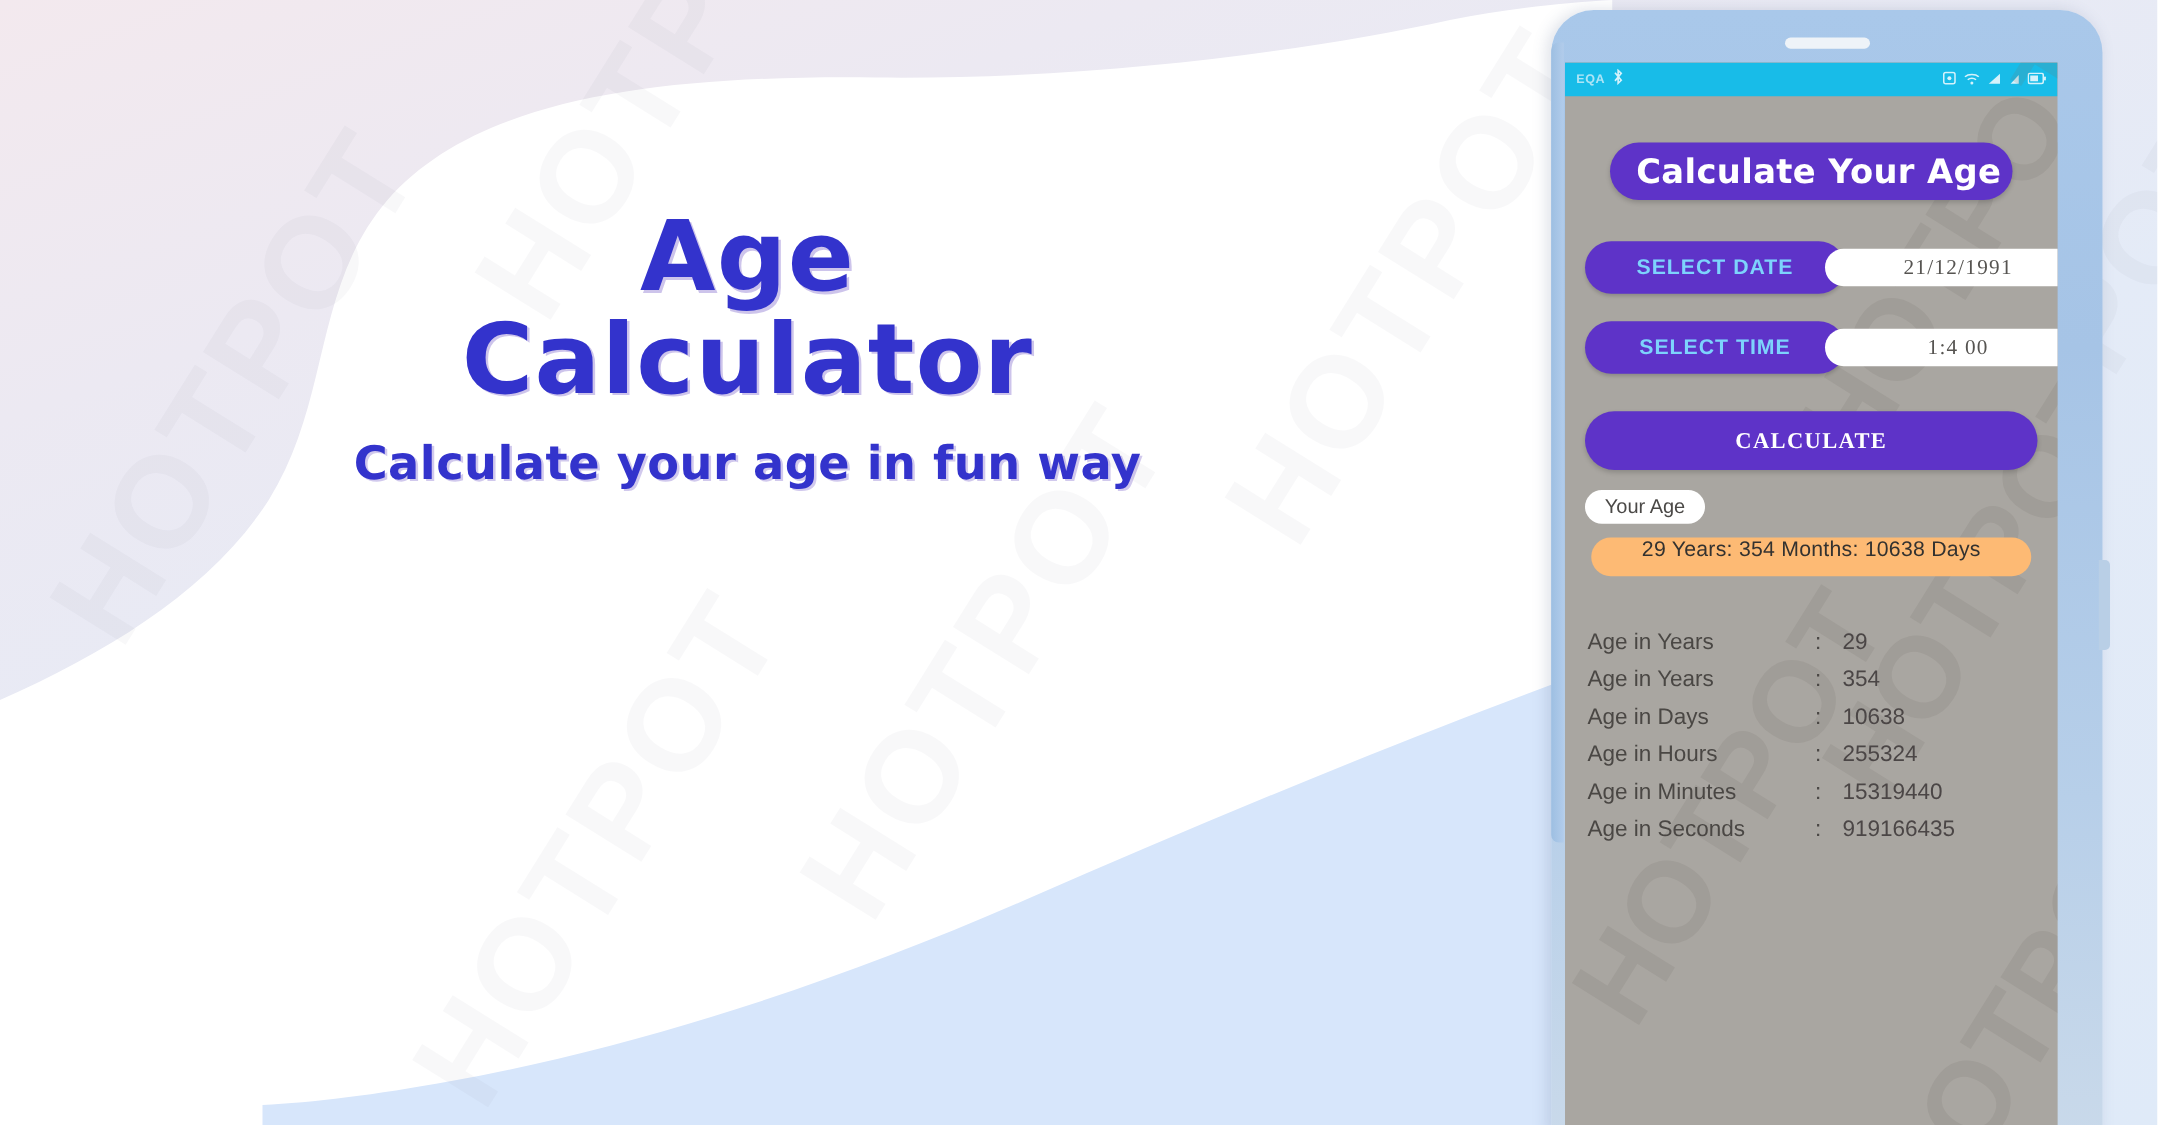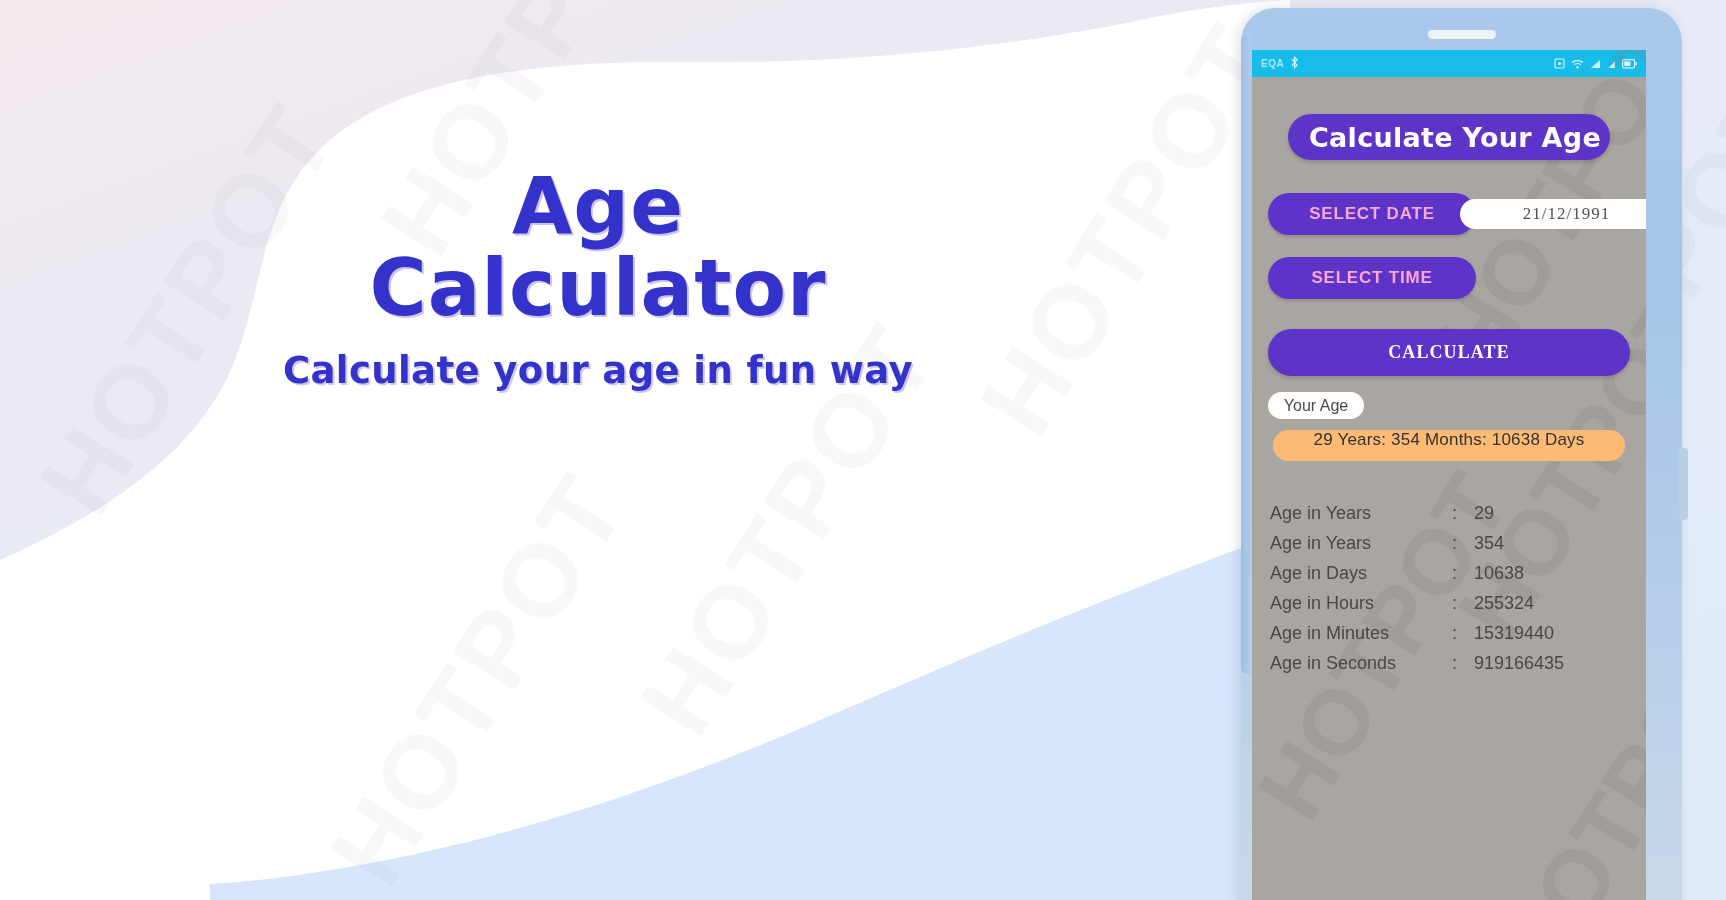--- a/index.html
+++ b/index.html
@@ -233,21 +233,21 @@
     height: 42px;
     background: #5e33c8;
     border-radius: 22px;
     display: flex;
     align-items: center;
     justify-content: center;
     box-shadow: 0 2px 3px rgba(0,0,0,0.16);
     flex: none;
   }
   .pill-button span {
-    color: #f9a8d4;
+    color: #7dd3fc;
     font-size: 17px;
     font-weight: 700;
     letter-spacing: 0.8px;
   }
 
   .value-pill {
     position: relative;
     margin-left: -16px;
     width: 213px;
     height: 30px;
@@ -439,20 +439,23 @@
           </div>
           <div class="value-pill">
             <span>21/12/1991</span>
           </div>
         </div>
 
         <div class="field-row">
           <div class="pill-button">
             <span>SELECT TIME</span>
           </div>
+          <div class="value-pill">
+            <span>1:4 00</span>
+          </div>
         </div>
 
         <div id="calculate-button">
           <span>CALCULATE</span>
         </div>
 
         <div id="your-age-pill">
           <span>Your Age</span>
         </div>
 

